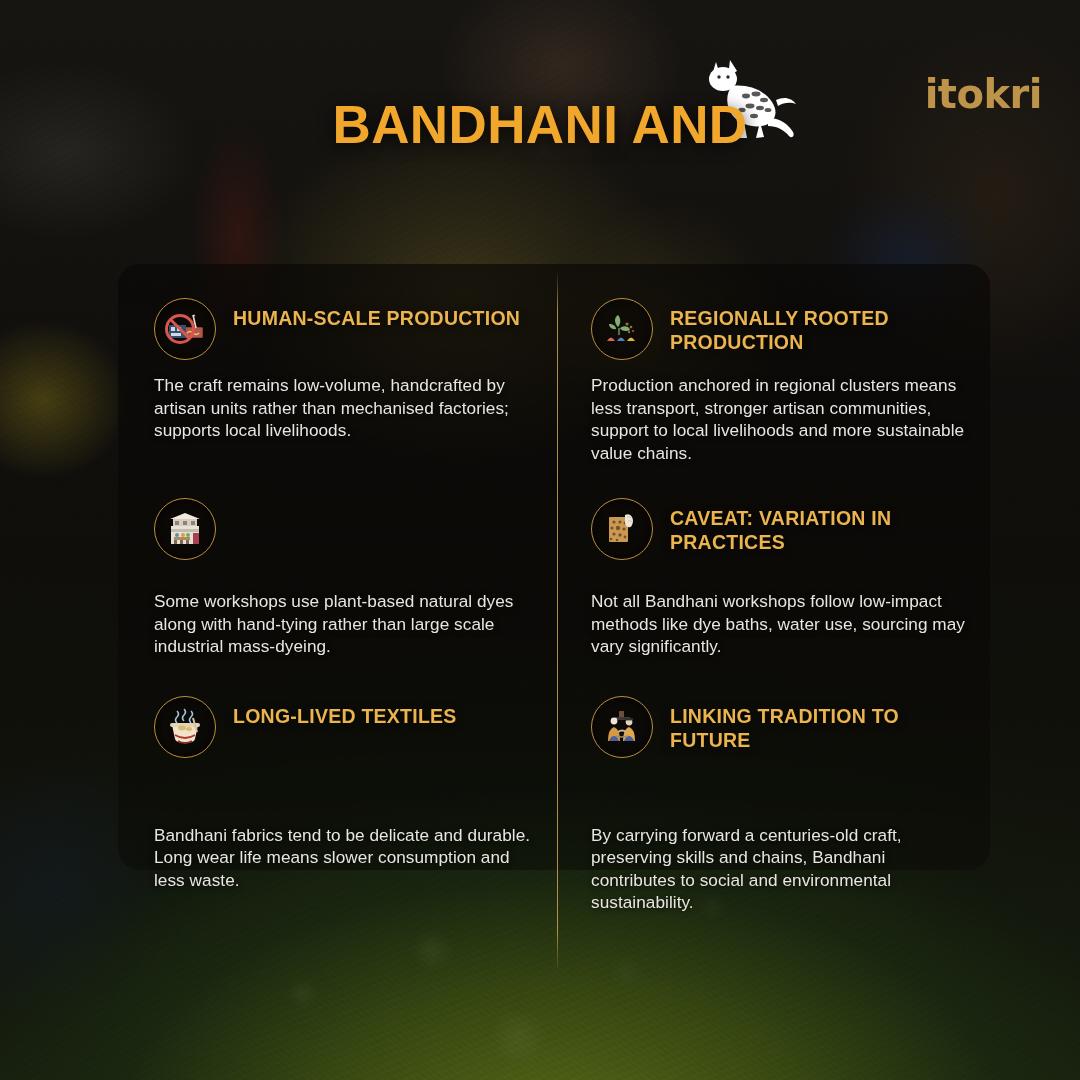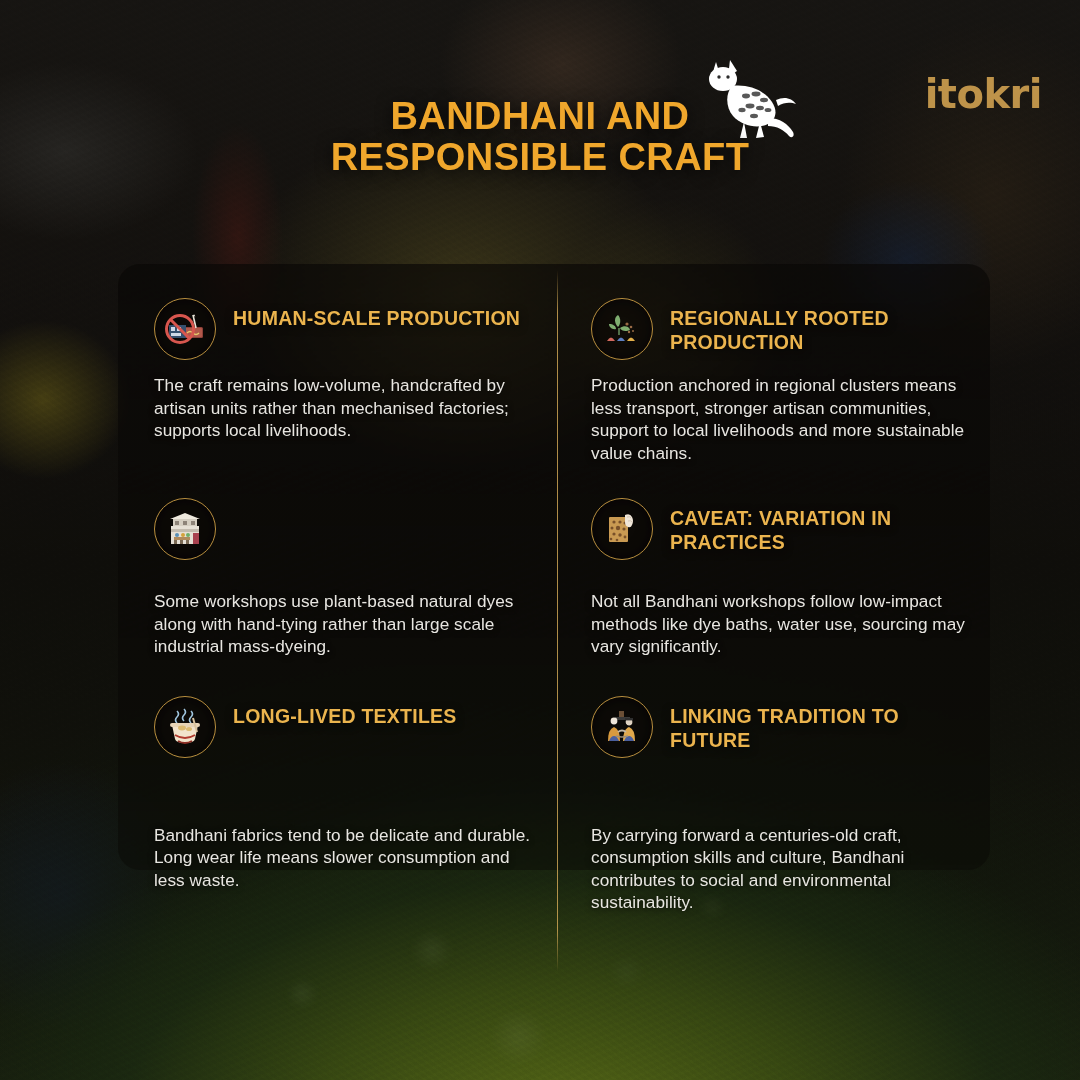--- a/index.html
+++ b/index.html
@@ -84,21 +84,21 @@
     font-family:"DejaVu Sans", sans-serif;
     opacity:.95;
     margin-top:40px;
   }
 
   .title{
     position:absolute; left:0; right:0; top:96px;
     text-align:center;
     color:#F0A72C;
     font-weight:800;
-    font-size:38px;
+    font-size:53px;
     line-height:1.08;
     letter-spacing:.4px;
     text-shadow:0 3px 16px rgba(0,0,0,.75);
     padding:0 110px;
   }
   .title .l2{ display:block; }
 
   
   .cat{
     position:absolute; top:52px; left:688px;
@@ -209,21 +209,20 @@
       <ellipse cx="66" cy="64" rx="4" ry="2.2"></ellipse>
     </g>
     <g fill="#2b2b2b">
       <circle cx="31" cy="25" r="1.7"></circle>
       <circle cx="40" cy="25" r="1.7"></circle>
     </g>
   </svg>
 
   <div class="title">
     <span>BANDHANI AND</span>
-    <span class="l2">RESPONSIBLE CRAFT</span>
   </div>
 
   <div class="panel">
     <div class="divider"></div>
 
     <div class="grid">
 
       <div class="cell left r1">
         <div class="cell-head">
           <div class="icon-badge">
@@ -354,18 +353,18 @@
               <circle cx="29" cy="17" r="3.4" fill="#e0d3c2"></circle>
               <rect x="25" y="13" width="8" height="2.4" fill="#2f2f2f"></rect>
               <path d="M23 36 q0 -12 6 -14 q6 2 6 14 z" fill="#e0a84c"></path>
               <path d="M24 36 q2 -5 5 -5 q3 0 5 5 z" fill="#4a5f9e"></path>
               <path d="M18 27 q4 -3 8 0" stroke="#c2b6a4" stroke-width="2" fill="none"></path>
               <path d="M16 31 q6 2 12 0" stroke="#9a8d7c" stroke-width="1.6" fill="none"></path>
             </svg>
           </div>
           <div class="cell-title">LINKING TRADITION TO FUTURE</div>
         </div>
-        <div class="cell-body">By carrying forward a centuries-old craft, consumption skills and culture, Bandhani contributes to social and environmental sustainability.</div>
+        <div class="cell-body">By carrying forward a centuries-old craft, preserving skills and chains, Bandhani contributes to social and environmental sustainability.</div>
       </div>
 
     </div>
   </div>
 </div>
 
 </body></html>

